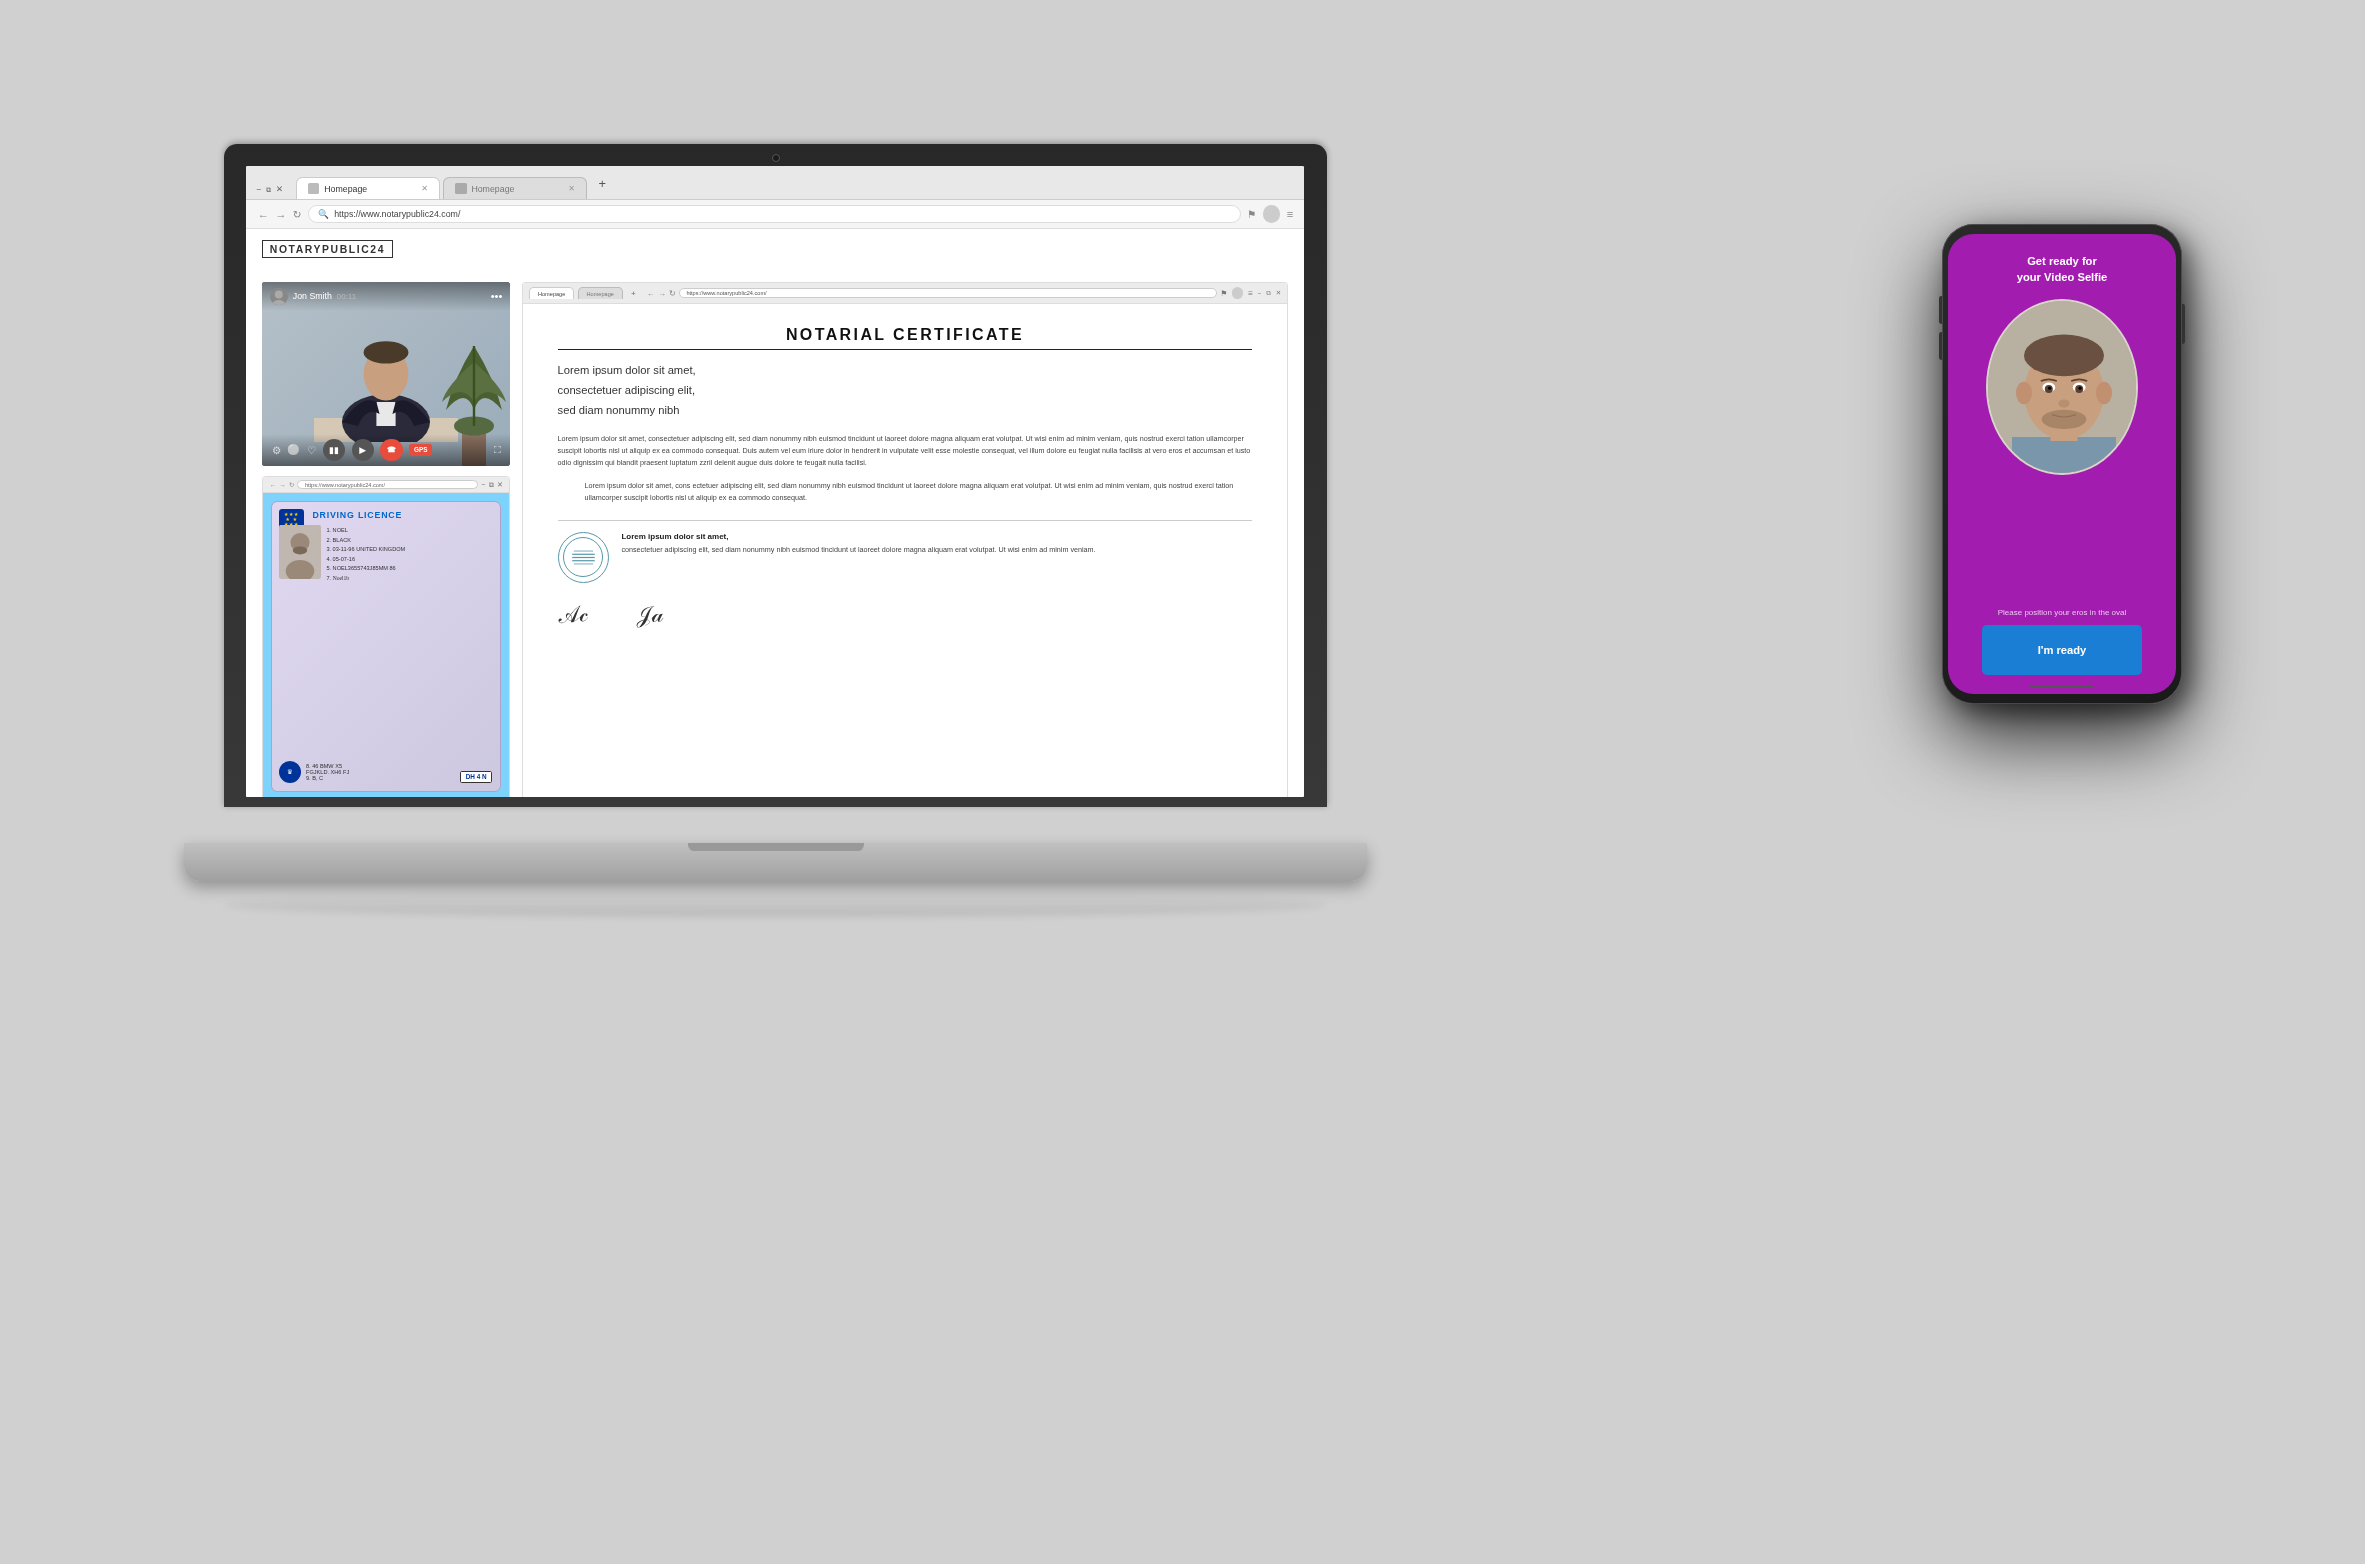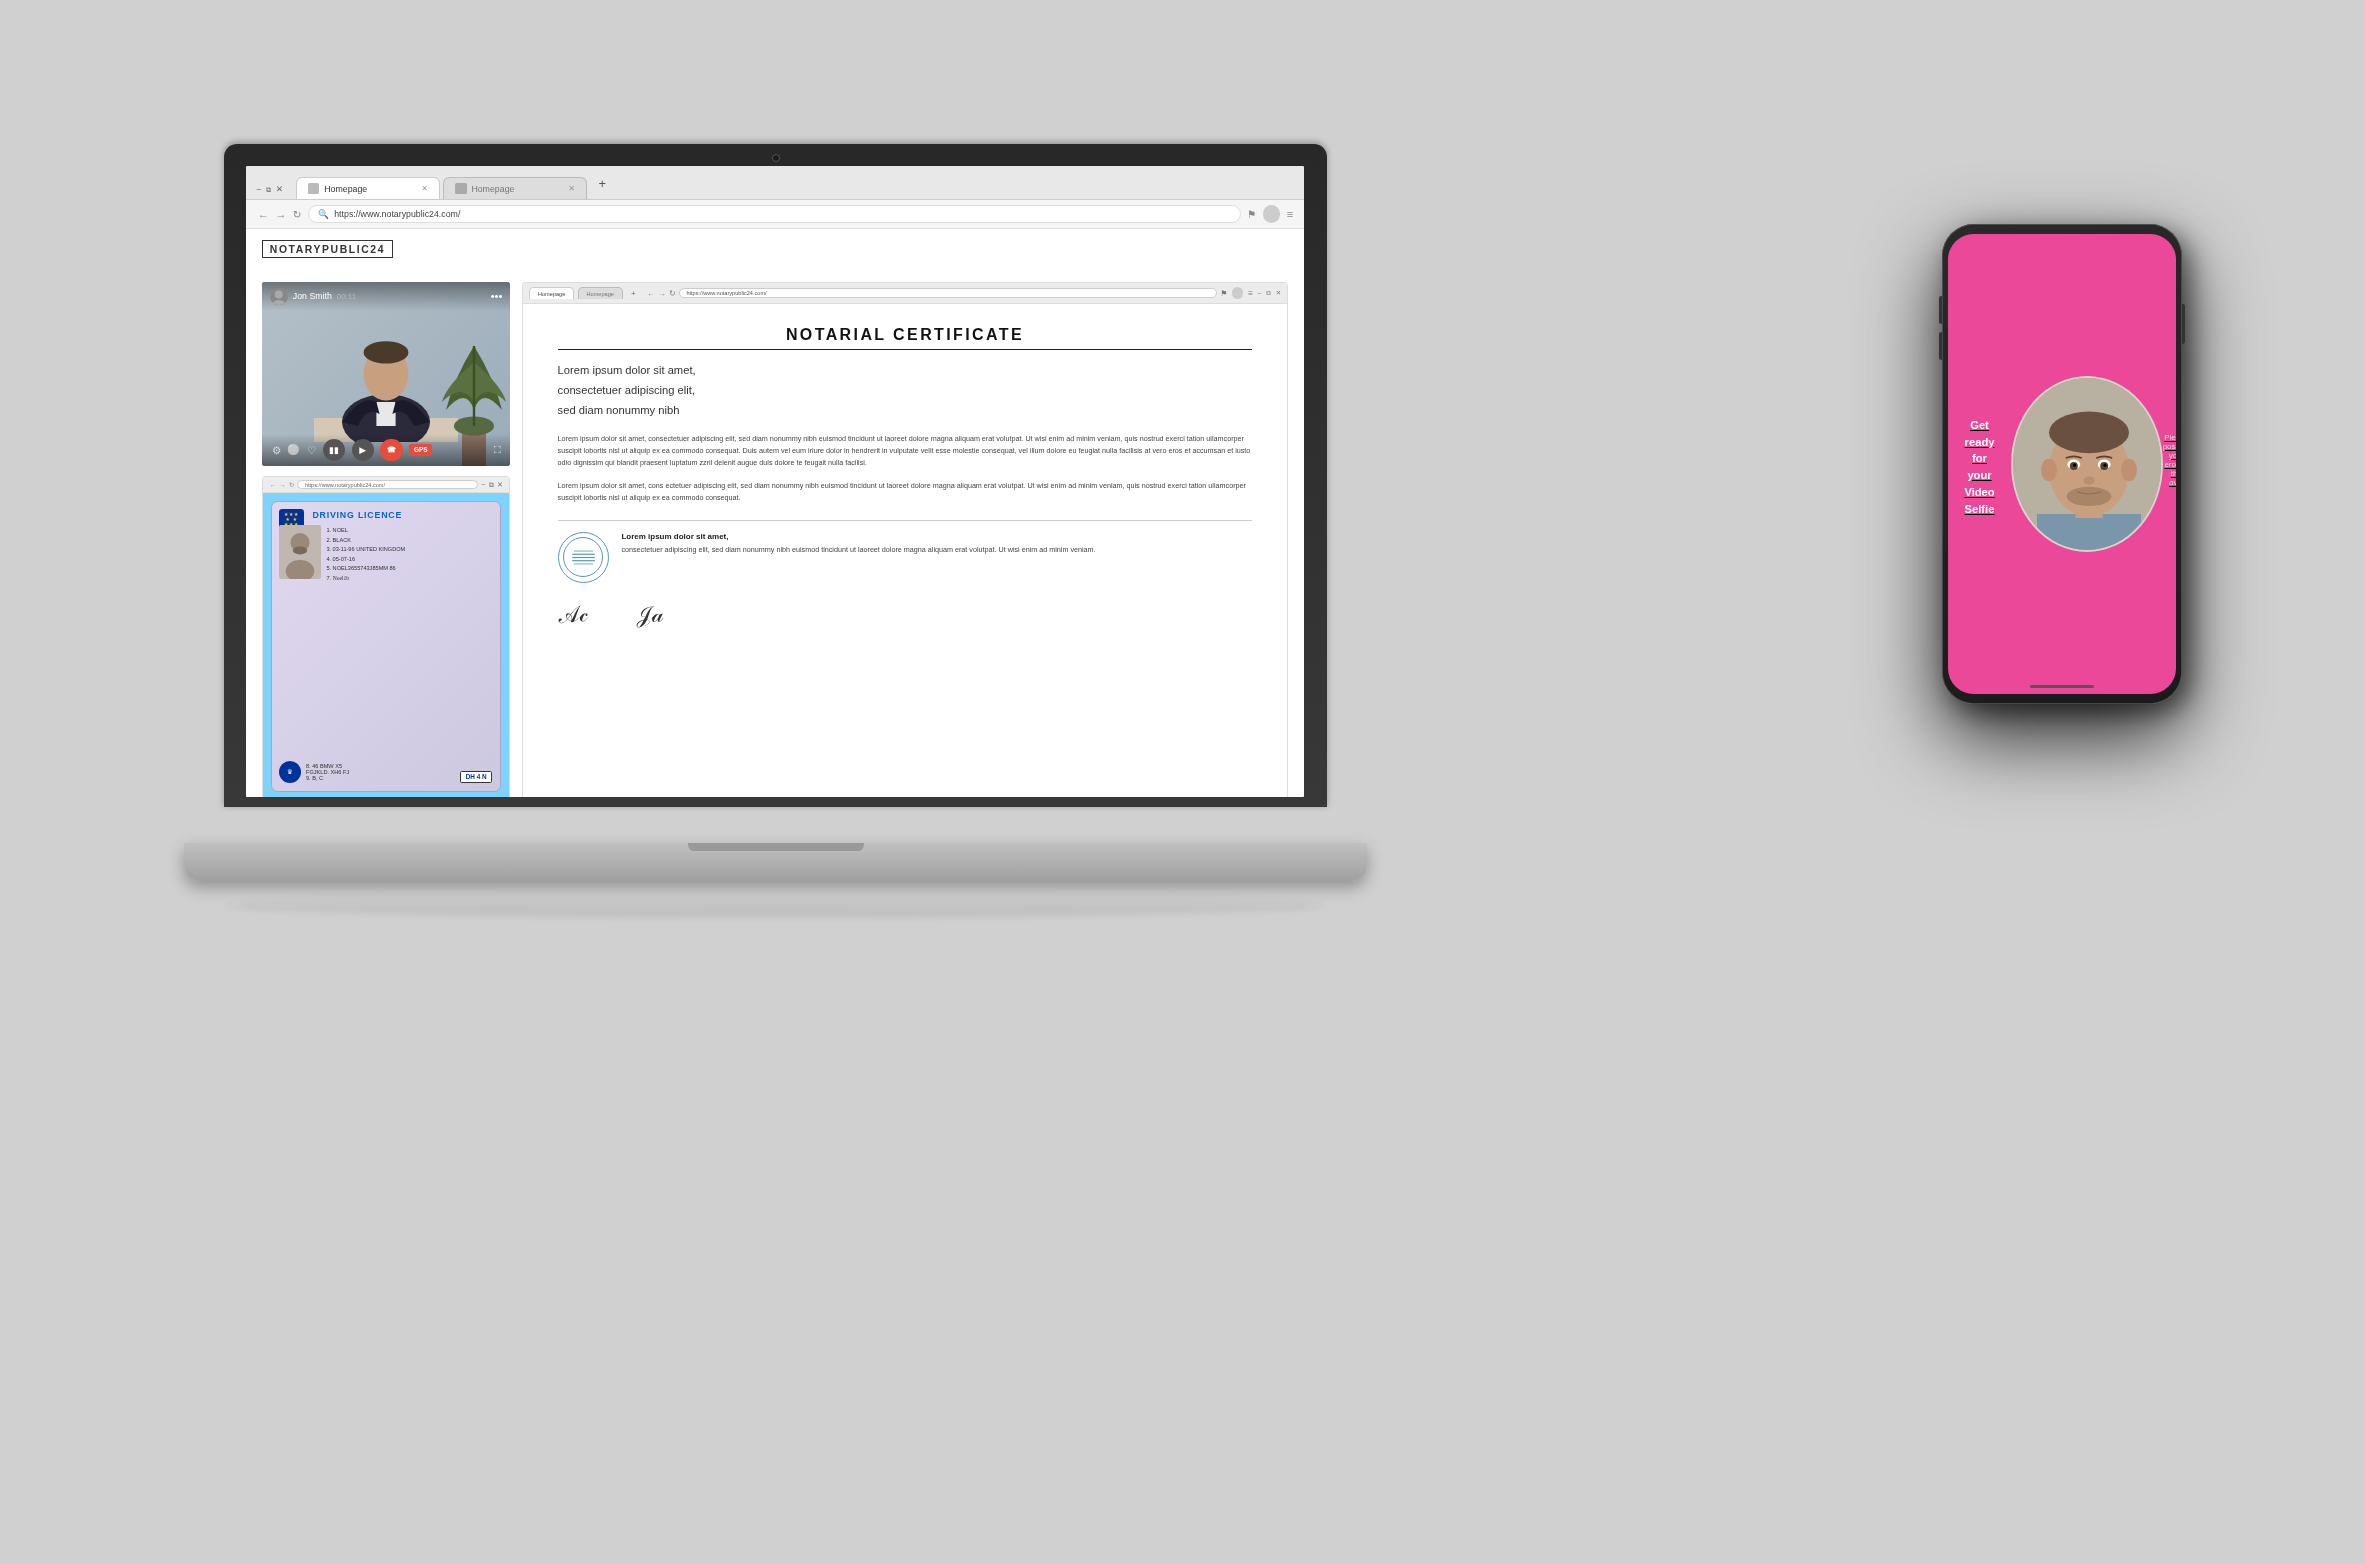--- a/index.html
+++ b/index.html
@@ -216,21 +216,21 @@
                   </div>
                 </div>
 
                 <div style="padding:22.4px 35px; height:calc(100% - 22.4px); overflow-y:auto;">
                   <h1 style="text-align:center; font-size:16px; font-weight:700; letter-spacing:2.4px; color:#111; margin-bottom:4.8px;">NOTARIAL CERTIFICATE</h1>
                   <hr style="border:none; border-top:1.6px solid #222; margin:4.8px 0 9.6px;">
                   <p style="font-size:11.2px; color:#333; line-height:1.8; margin-bottom:12.8px; white-space:pre-line;">Lorem ipsum dolor sit amet,
 consectetuer adipiscing elit,
 sed diam nonummy nibh</p>
                   <p style="font-size:7.2px; color:#444; line-height:1.65; margin-bottom:11.2px;">Lorem ipsum dolor sit amet, consectetuer adipiscing elit, sed diam nonummy nibh euismod tincidunt ut laoreet dolore magna aliquam erat volutpat. Ut wisi enim ad minim veniam, quis nostrud exerci tation ullamcorper suscipit lobortis nisl ut aliquip ex ea commodo consequat. Duis autem vel eum iriure dolor in hendrerit in vulputate velit esse molestie consequat, vel illum dolore eu feugiat nulla facilisis at vero eros et accumsan et iusto odio dignissim qui blandit praesent luptatum zzril delenit augue duis dolore te feugait nulla facilisi.</p>
-                  <p style="font-size:7.2px; color:#444; line-height:1.65; margin-bottom:16px;">Lorem ipsum dolor sit amet, cons ectetuer adipiscing elit, sed diam nonummy nibh euismod tincidunt ut laoreet dolore magna aliquam erat volutpat. Ut wisi enim ad minim veniam, quis nostrud exerci tation ullamcorper suscipit lobortis nisl ut aliquip ex ea commodo consequat.</p>
+                  <p style="font-size:7.2px; color:#444; line-height:1.65; margin-bottom:16px;margin-left:27px;">Lorem ipsum dolor sit amet, cons ectetuer adipiscing elit, sed diam nonummy nibh euismod tincidunt ut laoreet dolore magna aliquam erat volutpat. Ut wisi enim ad minim veniam, quis nostrud exerci tation ullamcorper suscipit lobortis nisl ut aliquip ex ea commodo consequat.</p>
 
                   <hr style="border:none; border-top:0.8px solid #ccc; margin:11.2px 0;">
 
                   <div style="display:flex; gap:12.8px; align-items:flex-start;">
 
                     <div style="width:51px; height:51px; border:1.6px solid #5599aa; border-radius:50%; display:flex; align-items:center; justify-content:center; flex-shrink:0;">
                       <div style="width:40px; height:40px; border:0.8px solid #5599aa; border-radius:50%; display:flex; align-items:center; justify-content:center;">
                         <svg width="29" height="29" viewBox="0 0 36 36">
                           <line x1="4" y1="14" x2="32" y2="14" stroke="#5599aa" stroke-width="1.5"></line>
                           <line x1="4" y1="18" x2="32" y2="18" stroke="#5599aa" stroke-width="1.5"></line>
@@ -271,21 +271,21 @@
   <div style="position:absolute; right:184px; top:224px;">
 
     <div style="width:240px; height:480px; background:linear-gradient(160deg,#2a2a2a 0%,#1a1a1a 100%); border-radius:32px; padding:9.6px 6.4px; box-shadow:0 32px 80px rgba(0,0,0,0.8), inset 0 0 0 0.8px #555, 8px 8px 24px rgba(0,0,0,0.5); position:relative;">
 
       <div style="position:absolute; top:14.4px; left:50%; transform:translateX(-50%); width:56px; height:4.8px; background:#333; border-radius:2.4px;"></div>
 
       <div style="position:absolute; top:12px; right:30px; width:8px; height:8px; background:#222; border-radius:50%; border:0.8px solid #555;"></div>
 
       <div style="width:100%; height:100%; background:#2a2e35; border-radius:25.6px; overflow:hidden; position:relative;">
 
-        <div style="width:100%; height:100%; display:flex; flex-direction:row; align-items:center; background:#ec4899;text-decoration:underline;">
+        <div style="width:100%; height:100%; display:flex; flex-direction:column; align-items:center; background:#a21caf;">
 
           <div style="padding:19px 16px 12.8px; text-align:center; color:#fff; font-size:11.2px; font-weight:bold; line-height:1.5; white-space:pre-line;">Get ready for
 your Video Selfie</div>
 
           <div style="width:152px; height:176px; border:2.4px solid rgba(255,255,255,0.5); border-radius:50%; overflow:hidden; position:relative; background:#b0a898; flex-shrink:0;">
             <svg width="152" height="176" viewBox="0 0 190 220">
 
               <rect width="190" height="220" fill="#b8b0a0"></rect>
 
               <rect x="30" y="170" width="130" height="60" fill="#7a96aa"></rect>

